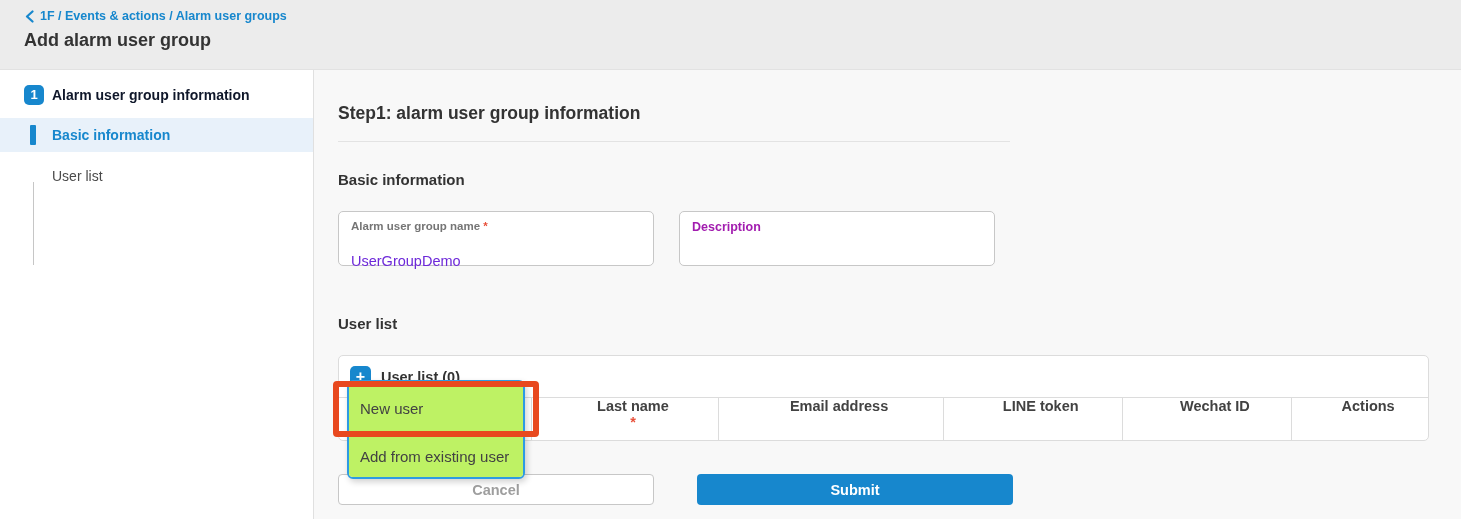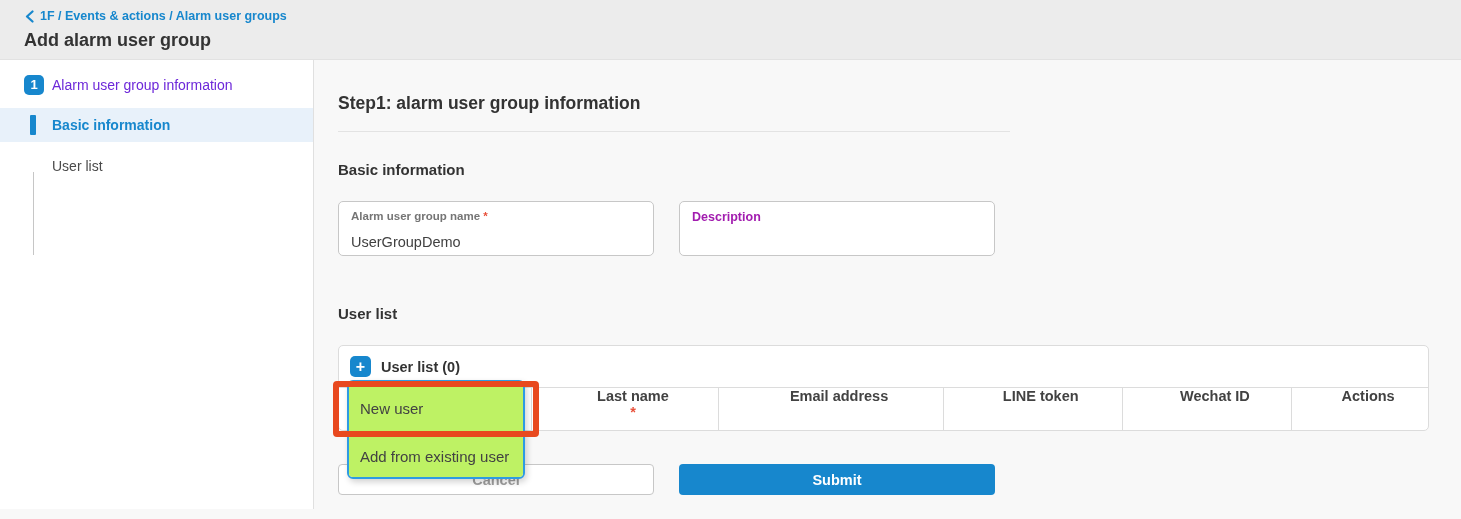--- a/index.html
+++ b/index.html
@@ -1,62 +1,62 @@
 <!DOCTYPE html>
 <html><head>
 <meta charset="utf-8">
 <style>
   * { margin:0; padding:0; box-sizing:border-box; }
   html,body { width:1461px; height:519px; overflow:hidden; }
   body { font-family:"Liberation Sans", sans-serif; background:#f8f8f8; }
   .page { position:relative; width:1461px; height:519px; overflow:hidden; }
 
   
-  .header { height:60px; background:#ececec; border-bottom:1px solid #e2e2e2; padding:9px 0 0 24px; }
+  .header { height:70px; background:#ececec; border-bottom:1px solid #e2e2e2; padding:9px 0 0 24px; }
   .breadcrumb { display:flex; align-items:center; gap:5px; color:#1787cd; font-weight:bold; font-size:12.5px; cursor:pointer; }
   .breadcrumb svg { display:block; }
   .page-title { margin-top:7px; font-size:18px; font-weight:bold; color:#333; }
 
   
   .body { display:flex; height:449px; }
 
   .sidebar { width:314px; flex-shrink:0; background:#fff; border-right:1px solid #e0e0e0; position:relative; }
   .guide-line { position:absolute; left:33px; top:112px; width:1px; height:83px; background:#c6c6c6; }
   .step-row { position:absolute; top:15px; left:24px; display:flex; align-items:center; gap:8px; cursor:pointer; }
   .step-badge { width:20px; height:20px; background:#1787cd; border-radius:5px; color:#fff; font-size:13px; font-weight:bold; text-align:center; line-height:20px; }
-  .step-label { color:#6d28d9; font-weight:normal; font-size:14px; }
+  .step-label { color:#0f172a; font-weight:bold; font-size:14px; }
   .side-item { position:absolute; left:0; width:100%; padding-left:52px; font-size:14px; color:#4a4a4a; cursor:pointer; display:flex; align-items:center; }
   .side-item.active { top:48px; height:34px; background:#e8f1fa; color:#1787cd; font-weight:bold; }
   .active-bar { position:absolute; left:30px; top:7px; width:6px; height:20px; background:#1787cd; border-radius:1px; }
   .side-item.plain { top:88px; height:35px; }
 
   .content { flex:1; background:#f8f8f8; padding:33px 0 0 24px; position:relative; }
   .step-heading { font-size:17.5px; font-weight:bold; color:#333; padding-bottom:17px; border-bottom:1px solid #e3e3e3; width:672px; }
   .section-title { margin-top:29px; font-size:15px; font-weight:bold; color:#333; }
   .fields-row { display:flex; gap:25px; margin-top:23px; }
   .input-box { width:316px; height:55px; background:#fff; border:1px solid #c7c7c7; border-radius:5px; padding:8px 5px 0 12px; cursor:text; }
   .input-label { font-size:11.5px; font-weight:bold; color:#757575; }
   .input-label.placeholder { font-size:12.5px; color:#a21caf; }
   .asterisk { color:#e8503a; }
-  .input-value { font-size:14.5px; color:#404040; margin-top:12px; }
+  .input-value { font-size:14.5px; color:#6d28d9; margin-top:21px; }
 
   .user-list-title { margin-top:49px; font-size:15px; font-weight:bold; color:#333; }
   .panel { margin-top:23px; width:1091px; background:#fff; border:1px solid #dcdcdc; border-radius:5px; }
   .panel-header { height:41px; display:flex; align-items:center; gap:10px; padding-left:11px; }
   .add-btn { width:21px; height:21px; background:#1787cd; border-radius:5px; cursor:pointer; display:flex; align-items:center; justify-content:center; }
   .plus-glyph { color:#fff; font-weight:bold; font-size:16px; line-height:1; }
   .plus-glyph::before { content:"+"; }
   .panel-title { font-size:14.5px; font-weight:bold; color:#333; }
   .table-header { display:flex; border-top:1px solid #dcdcdc; height:43px; }
   .th { border-right:1px solid #dcdcdc; display:flex; align-items:center; padding-left:16px; font-weight:bold; font-size:14.5px; color:#424242;flex-direction:column; }
   .th:last-child { border-right:none; }
   .th.c1 { width:193px; } .th.c2 { width:188px; } .th.c3 { width:225px; }
   .th.c4 { width:179px; } .th.c5 { width:170px; } .th.c6 { width:136px; }
 
-  .buttons-row { display:flex; gap:25px; margin-top:33px; }
+  .buttons-row { display:flex; gap:43px; margin-top:33px; }
   .btn { width:316px; height:31px; border-radius:4px; font-size:14.5px; font-weight:bold; display:flex; align-items:center; justify-content:center; cursor:pointer; }
   .btn-cancel { background:#fff; border:1px solid #c7c7c7; color:#9e9e9e; }
   .btn-submit { background:#1787cd; color:#ffffff; border:none; }
 
   
   .dropdown { position:absolute; left:347px; top:380px; width:178px; background:#fff;
               border:2px solid #2d9be3; border-radius:6px; z-index:10;
               box-shadow:2px 3px 6px rgba(0,0,0,0.18); }
   .dropdown-item { display:flex; align-items:center; padding-left:11px; font-size:15px; color:#424242; cursor:pointer; background:#bef264; border-radius:4px; }
   .dropdown-item.first { height:52px; }

